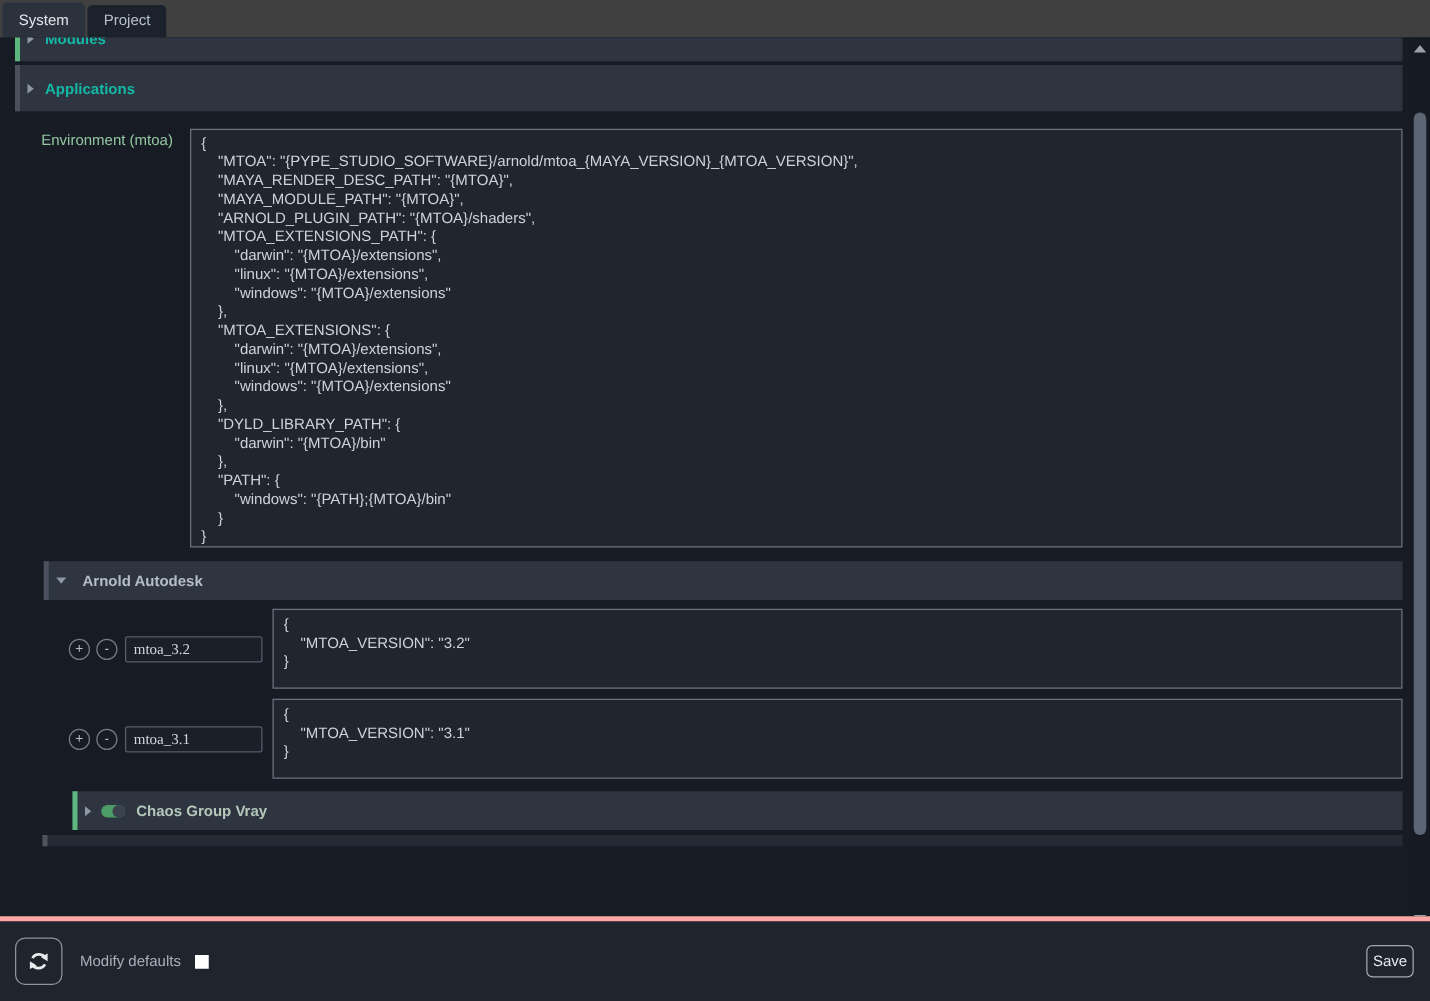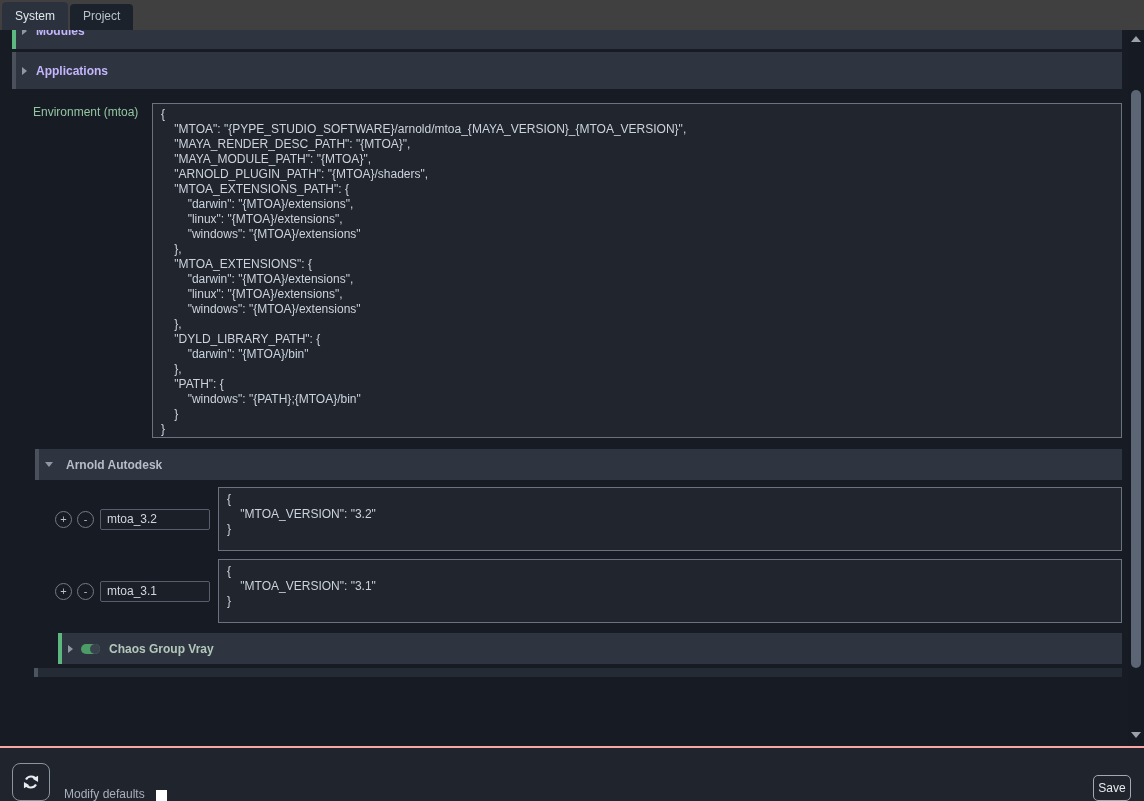--- a/index.html
+++ b/index.html
@@ -33,21 +33,21 @@
   .content { margin-top:-18px; padding-right:22px; }
 
   .section { margin-left:12px; }
   .sec-header {
     display:flex; align-items:center; height:37px;
     background:#2e3540; border-left:4px solid #4a515c;
     padding-left:6px; cursor:pointer;
   }
   .sec-header.green { border-left-color:#5cb87f; }
   .sec-header .label {
-    font-size:12px; font-weight:bold; color:#c4b5fd; margin-left:9px;
+    font-size:12px; font-weight:bold; color:#14b8a6; margin-left:9px;
   }
   .sec-gap { height:3px; }
 
   
   .sub { margin-left:10px; }
   .sub .sec-header { height:31px; }
   .sub .sec-header .label { color:#b3c8ba; }
   .sub3 { margin-left:13px; }
   .sub3 .sec-header .label { color:#b6bdc8; }
 
@@ -85,21 +85,21 @@
     width:17px; height:17px; flex:none; border-radius:50%;
     border:1px solid #737b87; background:transparent; color:#b9c0ca;
     font-size:11px; line-height:14px; text-align:center; cursor:pointer;
     font-family:"Liberation Sans", sans-serif; padding:0;
   }
   .circle-btn + .circle-btn { margin-left:5px; }
   .ver-name {
     margin-left:6px; width:110px; height:21px; flex:none;
     background:#1a1f28; border:1px solid #565e6b; border-radius:2px;
     color:#d2d7de; font-size:12px; padding:0 6px;
-    font-family:Liberation Sans, sans-serif;
+    font-family:Liberation Serif, serif;
   }
   .ver-row .codebox { flex:1; align-self:stretch; margin-left:8px; height:64px; padding:4px 8px; }
 
   
   .sliver {
     margin-top:4px; margin-left:22px; height:9px;
     background:#252b35; border-left:4px solid #4e545e;
   }
 
   
@@ -112,23 +112,23 @@
   .sb-down { bottom:4px; }
   .sb-up .tri { width:0;height:0;border-left:5px solid transparent;border-right:5px solid transparent;border-bottom:6px solid #9aa1ab; }
   .sb-down .tri { width:0;height:0;border-left:5px solid transparent;border-right:5px solid transparent;border-top:6px solid #9aa1ab; }
   .sb-thumb {
     position:absolute; left:3px; width:10px; top:60px; height:578px;
     background:#5c6573; border-radius:5px; cursor:grab;
   }
 
   
   .footer {
-    position:absolute; left:0; right:0; bottom:0; height:55px;
-    background:#1f242d; border-top:2px solid #fca5a5;
-    display:flex; align-items:flex-end;
+    position:absolute; left:0; right:0; bottom:0; height:68px;
+    background:#1f242d; border-top:4px solid #fca5a5;
+    display:flex; align-items:center;
   }
   .refresh-btn {
     margin-left:12px; width:38px; height:38px; flex:none;
     border:1px solid #8d949e; border-radius:8px; background:transparent;
     display:flex; align-items:center; justify-content:center; cursor:pointer;
   }
   .footer .md-label { margin-left:14px; font-size:12px; color:#a9b0bb; }
   .md-check {
     margin-left:11px; width:11px; height:11px; background:#ffffff; cursor:pointer;
   }

